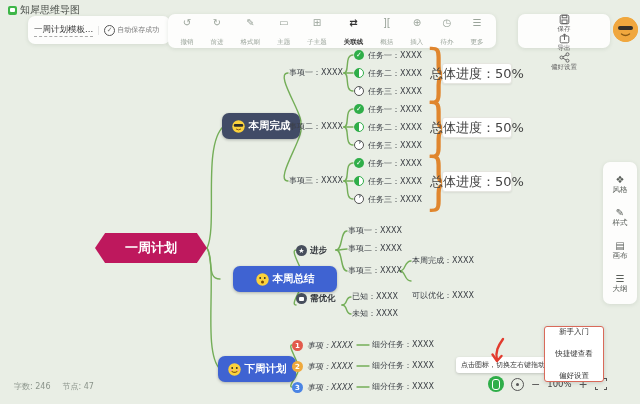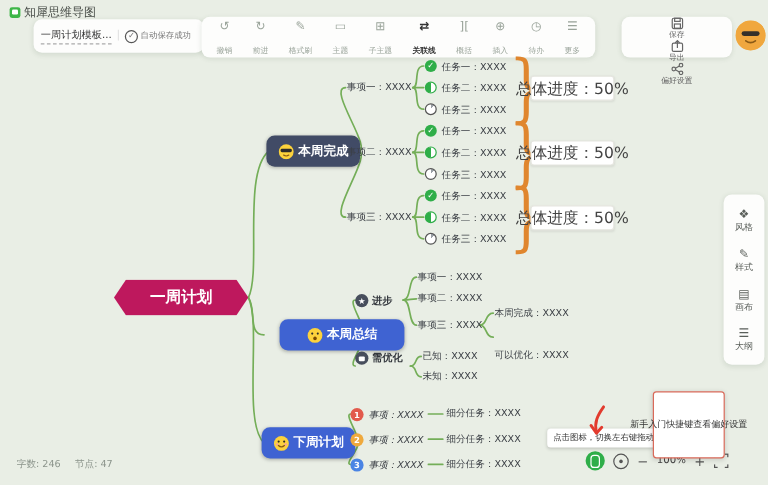--- a/index.html
+++ b/index.html
@@ -71,22 +71,22 @@
   .locate::after{content:"";width:3px;height:3px;background:#555;border-radius:50%;}
   .zoomtxt{font-size:8.5px;color:#444;}
   .zbtn{font-size:11px;color:#555;line-height:11px;}
   .fsq{width:10px;height:10px;border:1.2px solid #555;position:relative;}
   .fsq::before{content:"";position:absolute;left:2px;top:-2px;right:2px;bottom:-2px;background:#e9eee5;}
   .fsq::after{content:"";position:absolute;left:-2px;top:2px;right:-2px;bottom:2px;background:#e9eee5;}
   
   .tooltip{position:absolute;left:456px;top:357px;height:16px;line-height:16px;padding:0 5px;background:#fff;
            border-radius:3px;box-shadow:0 1px 3px rgba(0,0,0,.18);font-size:7px;color:#333;white-space:nowrap;z-index:4;}
   .help-pop{position:absolute;left:544px;top:326px;width:58px;height:54px;background:#fff;border:1px solid #d96a5a;
-            border-radius:3px;box-shadow:0 1px 4px rgba(0,0,0,.15);display:flex;flex-direction:row;
-            justify-content:center;align-items:center;z-index:5;}
+            border-radius:3px;box-shadow:0 1px 4px rgba(0,0,0,.15);display:flex;flex-direction:column;
+            justify-content:space-between;align-items:center;z-index:5;}
   .help-pop .mi{font-size:7.5px;color:#333;white-space:nowrap;cursor:pointer;}
   .red-arrow{position:absolute;left:489px;top:337px;z-index:4;}
 </style>
 </head>
 <body>
 
 <div class="logo">
   <span class="logo-sq"></span>
   <span class="logo-txt">知犀思维导图</span>
 </div>

